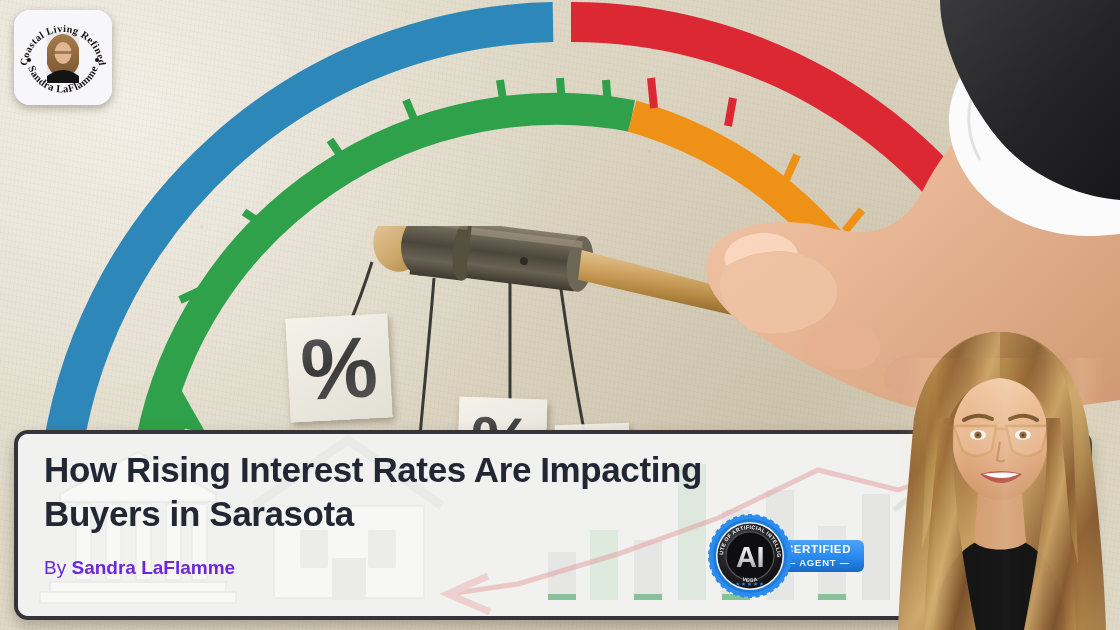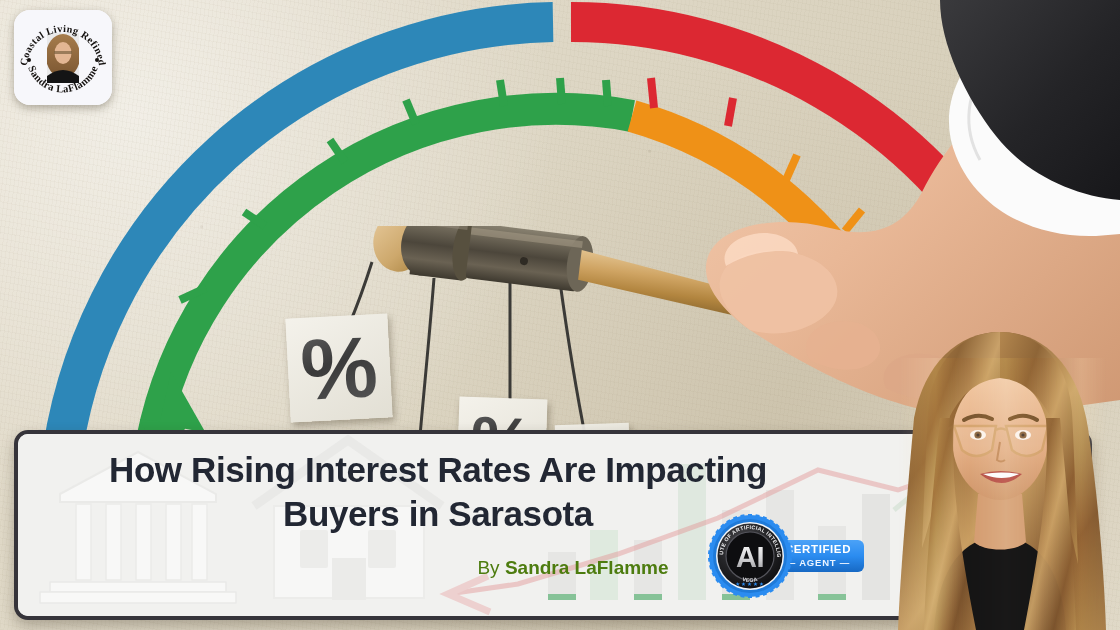--- a/index.html
+++ b/index.html
@@ -62,27 +62,27 @@
   
   .card {
     position:absolute; left:14px; top:430px; width:1078px; height:190px;
     background:#f1f1ef;
     border:4px solid #36343a;
     border-radius:14px;
     overflow:hidden;
     box-shadow:0 6px 14px rgba(40,30,15,.28);
   }
   .card-bg { position:absolute; inset:0; }
-  .card-content { position:absolute; left:40px; top:14px; right:0; z-index:5;text-align:center; }
+  .card-content { position:absolute; left:26px; top:14px; right:0; z-index:5; }
   .headline {
     font-size:35px; font-weight:700; color:#222733;
     line-height:1.27; letter-spacing:-.4px;
     max-width:760px;
   }
-  .byline { margin-top:20px; font-size:19px; color:#4d7c0f; font-weight:400; }
+  .byline { margin-top:20px; font-size:19px; color:#6d28d9; font-weight:400; }
   .byline b { font-weight:700; }
 
   
   .ai-badge { position:absolute; left:706px; top:512px; width:162px; height:86px; z-index:9; }
 
   
   .portrait { position:absolute; left:880px; top:298px; width:240px; height:332px; z-index:12; overflow:hidden; }
 </style>
 </head>
 <body>

